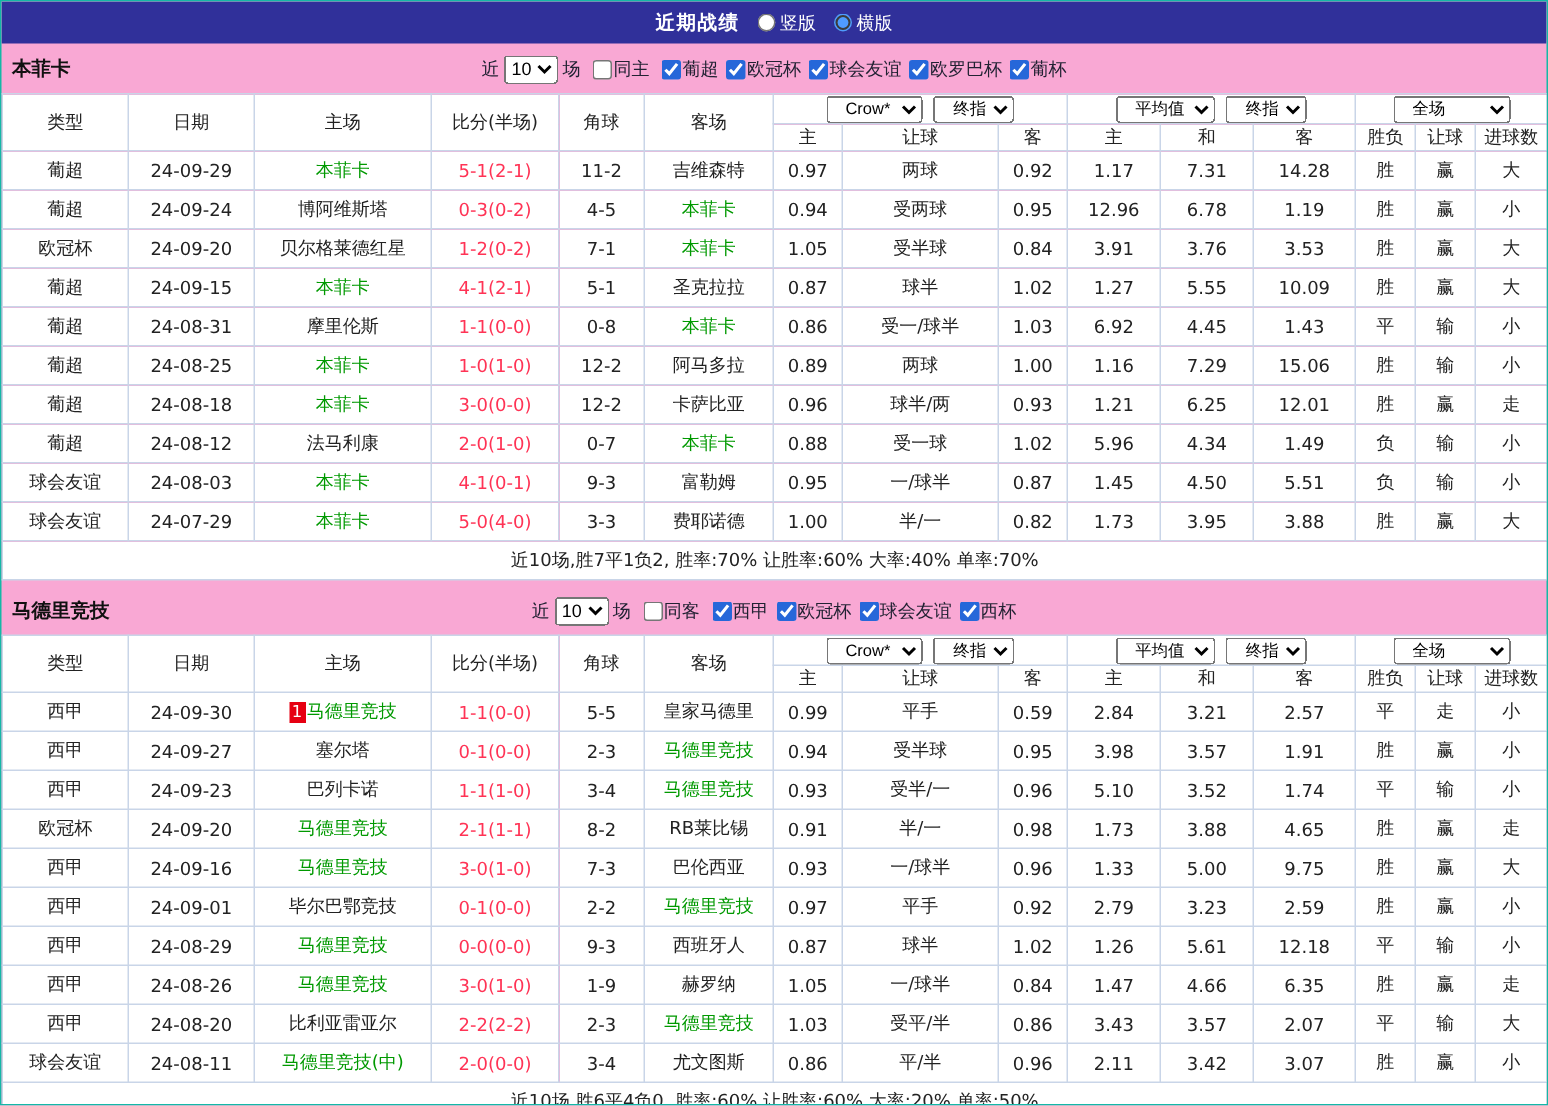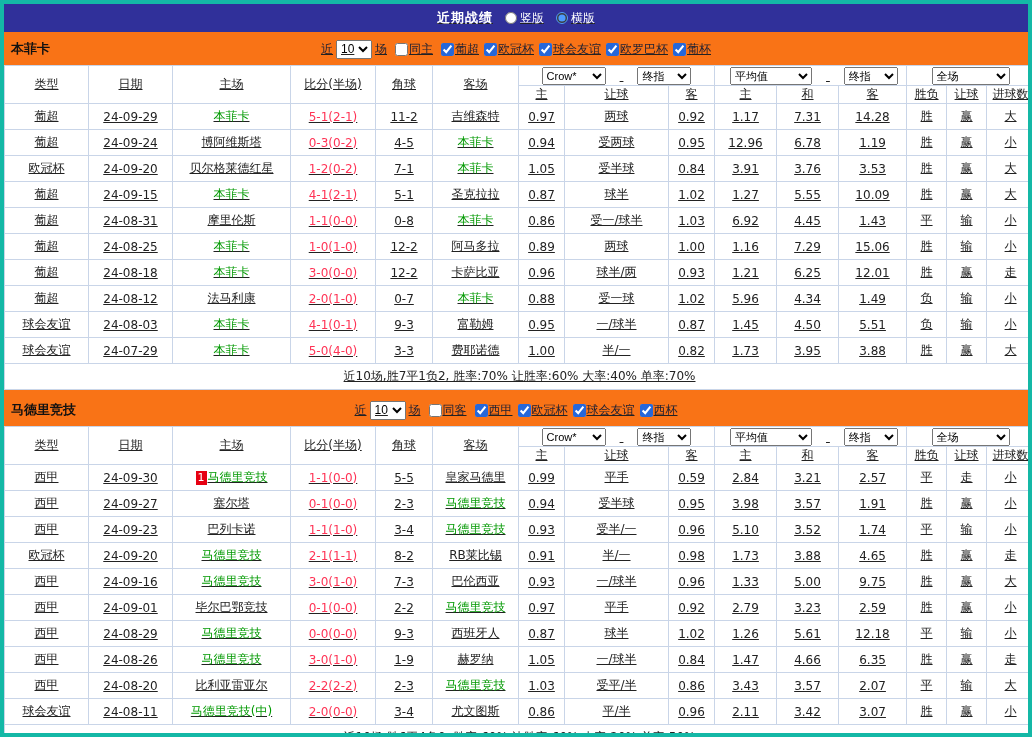--- a/index.html
+++ b/index.html
@@ -1,39 +1,39 @@
 <!DOCTYPE html>
 <html><head>
 <meta charset="utf-8">
 <style>
   * { box-sizing: border-box; }
   body { margin:0; background:#e9e9e9; font-family:"DejaVu Sans","Liberation Sans",sans-serif; font-size:12px; color:#222; }
-  .page { width:1032px; height:737px; background:#f97316; border:4px solid #14b8a6; overflow:hidden;text-decoration:underline; }
+  .page { width:1032px; height:737px; background:#f9a8d4; border:1px solid #14b8a6; overflow:hidden; }
 
   .topbar { height:28px; background:#30309a; display:flex; align-items:center; justify-content:center; gap:12px; color:#fff; }
   .topbar .title { font-weight:700; font-size:13px; letter-spacing:1px; }
   .topbar label { display:flex; align-items:center; gap:3px; cursor:pointer; font-size:12px; }
   .topbar input[type=radio] { width:12px; height:12px; accent-color:#4f9bff; margin:0; }
 
   .section { margin-top:4px; }
   .section + .section { margin-top:7px; }
   .filter-row { position:relative; height:26px; display:flex; align-items:center; justify-content:center; }
   .team-name { position:absolute; left:7px; font-weight:700; font-size:13px; color:#111; }
   .filters { display:flex; align-items:center; gap:3px; color:#223; }
   .filters select { height:19px; font-size:12px; }
   .filters label { display:inline-flex; align-items:center; gap:1px; margin-left:5px; cursor:pointer; }
   .filters input[type=checkbox] { width:13px; height:13px; margin:0; accent-color:#2667d9; }
   .lg-repeat { display:inline-flex; align-items:center; }
 
   table.results { border-collapse:collapse; table-layout:fixed; width:1030px; margin:3px auto 0; }
   .results td { border:1px solid #c9d5e8; text-align:center; padding:0 1px; white-space:nowrap; overflow:hidden; font-size:12px; height:26px; color:#222; background:#fff; }
   tr.hdr1 td { height:20px; }
   tr.hdr2 td { height:17px; }
-  .hsel { font-size:11px; height:18px; margin:0 14px; }
-  .sel-crow { width:64px; } .sel-final { width:54px; } .sel-avg { width:82px; } .sel-full { width:78px; }
+  .hsel { font-size:11px; height:18px; margin:0 2px;padding-left:8px; }
+  .sel-crow { width:64px; } .sel-final { width:54px; } .sel-avg { width:66px; } .sel-full { width:78px; }
 
   .lg-green { background:#009b5e; color:#fff; }
   .lg-red   { background:#e0482d; color:#fff; }
   .lg-teal  { background:#2ba7a3; color:#fff; }
   .focus { color:#009900; }
   td.score { color:#ff3355; }
   .red { color:#e60012; }
   .green { color:#009900; }
   .rank { display:inline-block; background:#e60012; color:#fff; font-size:11px; line-height:14px; padding:0 2px; margin-right:1px; }
   .rank:empty { display:none; }

